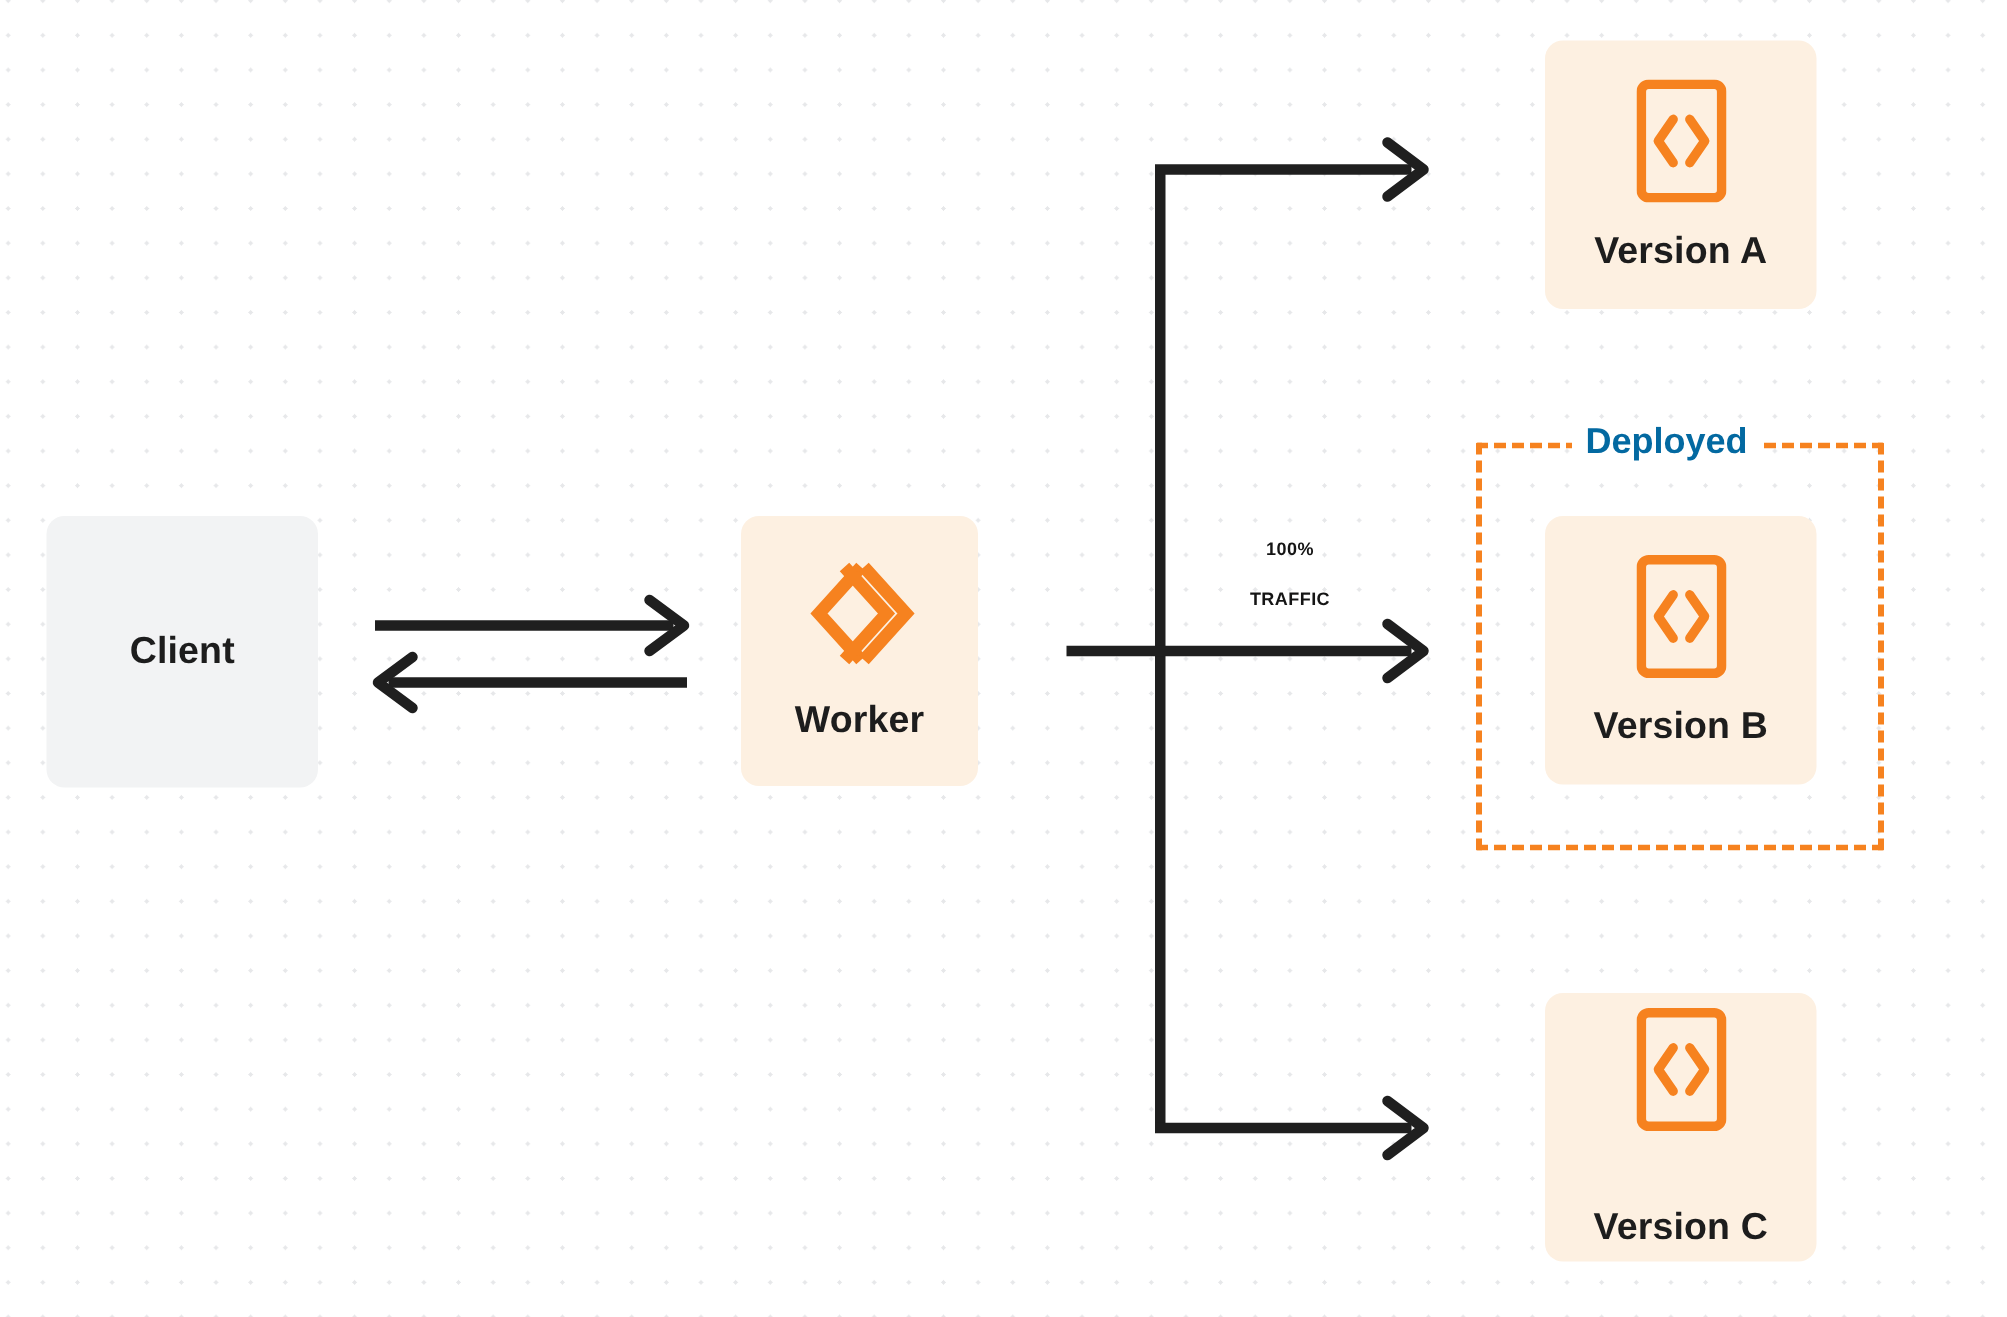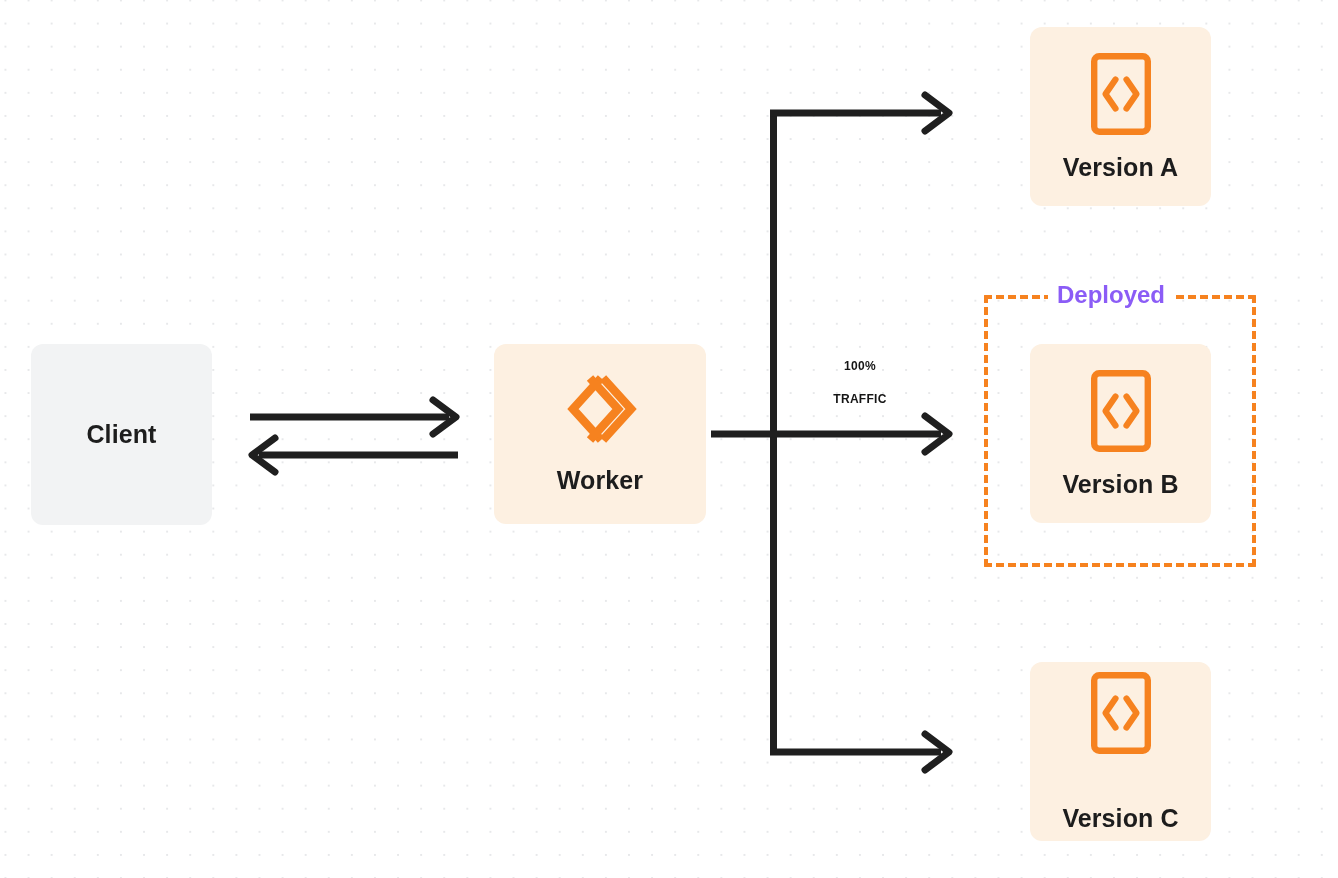--- a/index.html
+++ b/index.html
@@ -50,21 +50,21 @@
     width: 181px;
     height: 181px;
     background: #f2f3f4;
   }
   #client-node .node-label { font-size: 25px; }
 
   
   #worker-node {
     left: 494px;
     top: 344px;
-    width: 212px;
+    width: 158px;
     height: 180px;
     background: #fdf0e1;
   }
   #worker-node .node-label { font-size: 25px; margin-top: 22px; }
 
   
   .version-node {
     left: 1030px;
     width: 181px;
     height: 179px;
@@ -89,21 +89,21 @@
     border: 4px dashed #f6821f;
     border-radius: 1px;
     pointer-events: none;
   }
   #deployed-label {
     position: absolute;
     left: 1048px;
     top: 283px;
     padding: 0 9px;
     background: #ffffff;
-    color: #8b5cf6;
+    color: #0369a1;
     font-size: 24px;
     font-weight: bold;
     line-height: 24px;
     white-space: nowrap;
   }
 
   
   #connectors {
     position: absolute;
     left: 0;

